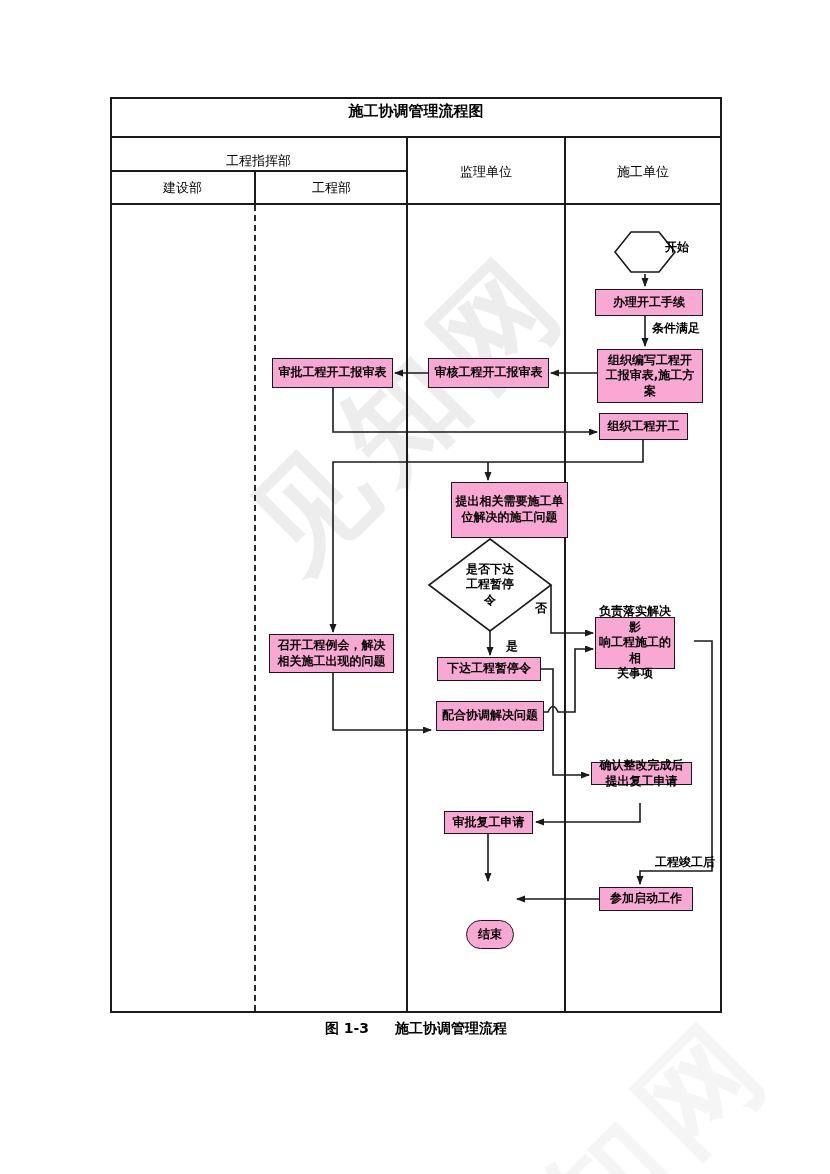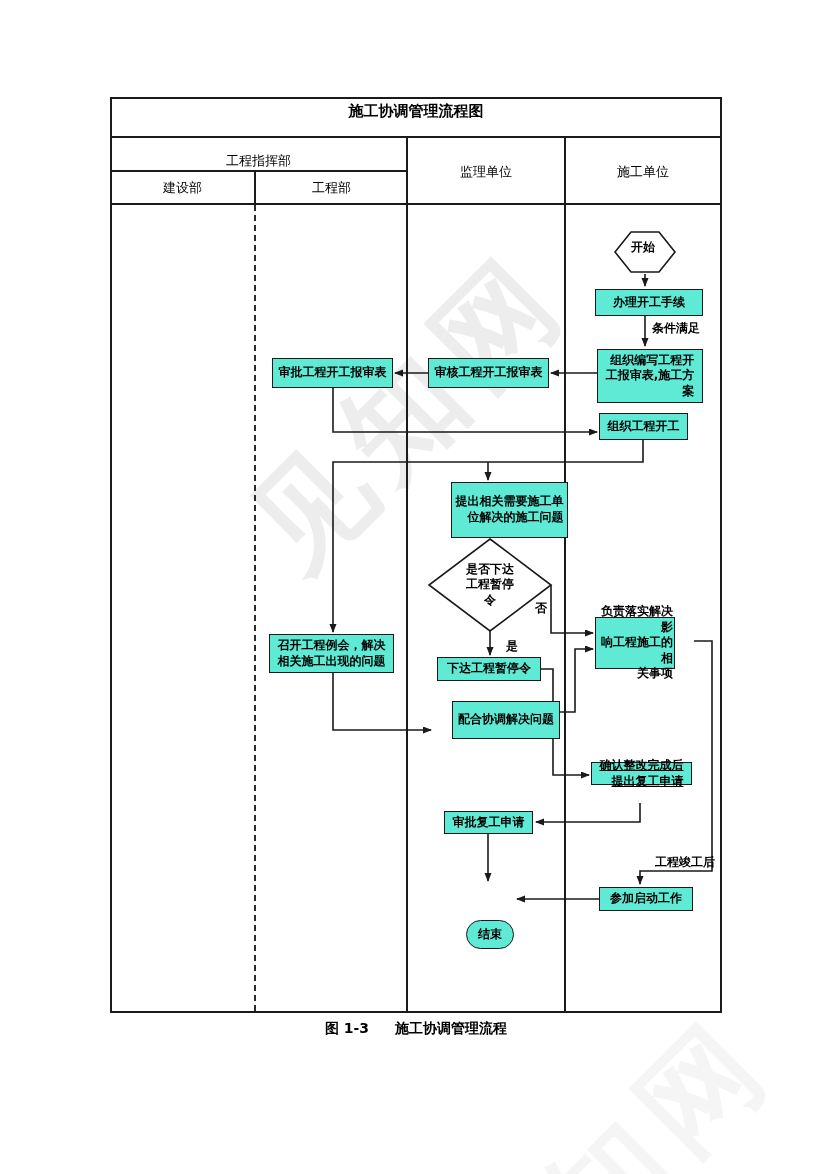--- a/index.html
+++ b/index.html
@@ -7,22 +7,22 @@
     position:relative;width:830px;height:1174px;background:#ffffff;
     overflow:hidden;font-family:"DejaVu Sans",sans-serif;color:#000;
   }
   .hline,.vline{position:absolute;background:#1a1a1a;z-index:2;}
   .vdash{position:absolute;width:0;border-left:2px dashed #2b2b2b;z-index:2;}
   .page-title{position:absolute;left:110px;top:102px;width:612px;text-align:center;
     font-size:15px;font-weight:bold;z-index:3;}
   .lane-label{position:absolute;text-align:center;font-size:13px;z-index:3;}
   .connectors{position:absolute;left:0;top:0;z-index:3;}
   .node{
-    position:absolute;border:1.5px solid #1a1a1a;background:#5eead4;
-    display:flex;align-items:center;justify-content:center;text-align:right;
+    position:absolute;border:1.5px solid #1a1a1a;background:#f9a8d4;
+    display:flex;align-items:center;justify-content:center;text-align:center;
     font-size:12px;font-weight:bold;line-height:1.3;white-space:pre-line;
     z-index:4;box-sizing:border-box;padding:0 1px;
   }
   .shape-label{
     position:absolute;display:flex;align-items:center;justify-content:center;
     text-align:center;font-size:12px;font-weight:bold;line-height:1.3;
     white-space:pre-line;z-index:5;box-sizing:border-box;background:transparent;border:none;
   }
   .terminator{border-radius:15px;margin-top:36px;}
   .edge-label{position:absolute;font-size:12px;font-weight:bold;z-index:5;white-space:nowrap;}
@@ -87,42 +87,42 @@
       <path d="M488,834 L488,881" marker-end="url(#arr)"></path>
       <path d="M694,641 L712,641 L712,871 L640,871 L640,884" marker-end="url(#arr)"></path>
       <path d="M599,899 L517,899" marker-end="url(#arr)"></path>
     </g>
     <g stroke="#1a1a1a" stroke-width="1.6" fill="#ffffff">
       <polygon points="631,232 659,232 675,252 659,272 631,272 615,252"></polygon>
       <polygon points="490,539 551,585 490,631 429,585"></polygon>
     </g>
   </svg>
 
-  <div class="shape-label" style="left:613px;top:232px;width:60px;height:32px;">开始</div>
+  <div class="shape-label" style="left:647px;top:232px;width:60px;height:32px;">开始</div>
   <div class="shape-label" style="left:429px;top:539px;width:122px;height:92px;">是否下达
 工程暂停
 令</div>
 
   <div class="node" style="left:595px;top:289px;width:108px;height:27px;">办理开工手续</div>
   <div class="node" style="left:597px;top:349px;width:106px;height:54px;">组织编写工程开
 工报审表,施工方
 案</div>
   <div class="node" style="left:599px;top:413px;width:89px;height:27px;">组织工程开工</div>
   <div class="node" style="left:428px;top:358px;width:121px;height:30px;">审核工程开工报审表</div>
   <div class="node" style="left:272px;top:358px;width:121px;height:30px;">审批工程开工报审表</div>
   <div class="node" style="left:451px;top:482px;width:117px;height:56px;">提出相关需要施工单
 位解决的施工问题</div>
   <div class="node" style="left:437px;top:657px;width:104px;height:24px;">下达工程暂停令</div>
   <div class="node" style="left:269px;top:634px;width:125px;height:39px;">召开工程例会，解决
 相关施工出现的问题</div>
-  <div class="node" style="left:452px;top:701px;width:108px;height:38px;">配合协调解决问题</div>
+  <div class="node" style="left:436px;top:701px;width:108px;height:30px;">配合协调解决问题</div>
   <div class="node" style="left:595px;top:617px;width:80px;height:52px;">负责落实解决影
 响工程施工的相
 关事项</div>
-  <div class="node" style="left:591px;top:762px;width:101px;height:23px;text-decoration:underline;">确认整改完成后
+  <div class="node" style="left:591px;top:762px;width:101px;height:23px;">确认整改完成后
 提出复工申请</div>
   <div class="node" style="left:444px;top:811px;width:89px;height:23px;">审批复工申请</div>
   <div class="node terminator" style="left:466px;top:884px;width:48px;height:29px;">结束</div>
   <div class="node" style="left:599px;top:887px;width:94px;height:24px;">参加启动工作</div>
 
   <div class="edge-label" style="left:652px;top:320px;">条件满足</div>
   <div class="edge-label" style="left:506px;top:638px;">是</div>
   <div class="edge-label" style="left:535px;top:600px;">否</div>
   <div class="edge-label" style="left:655px;top:854px;">工程竣工后</div>
 

